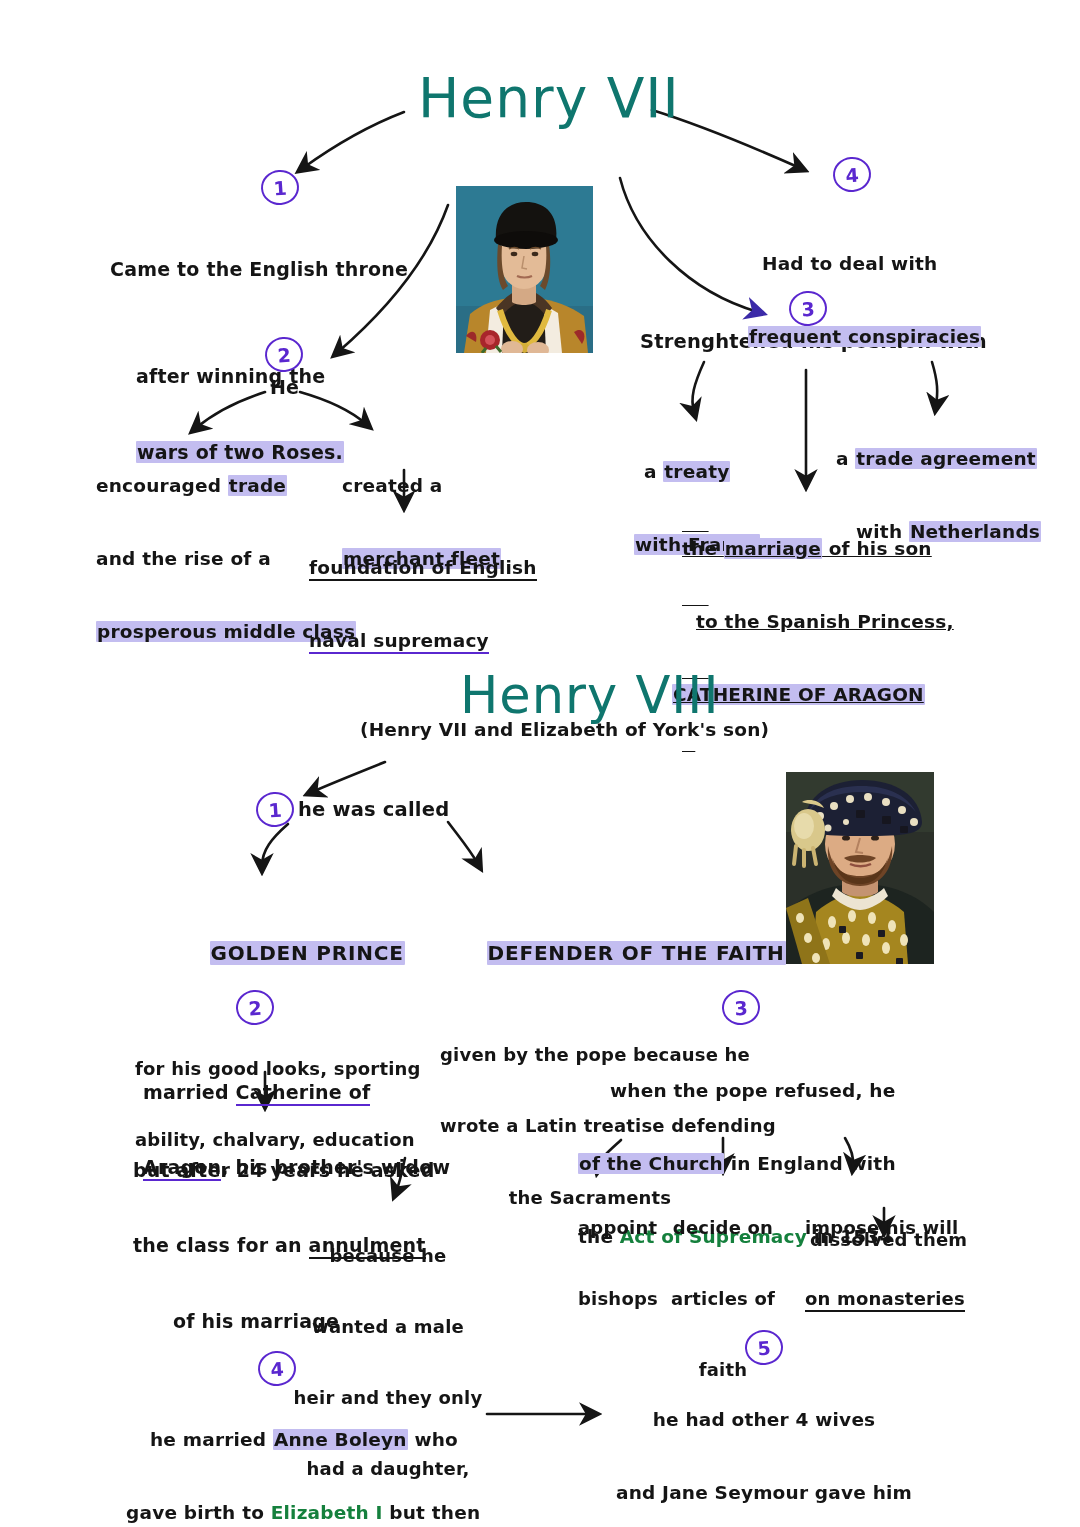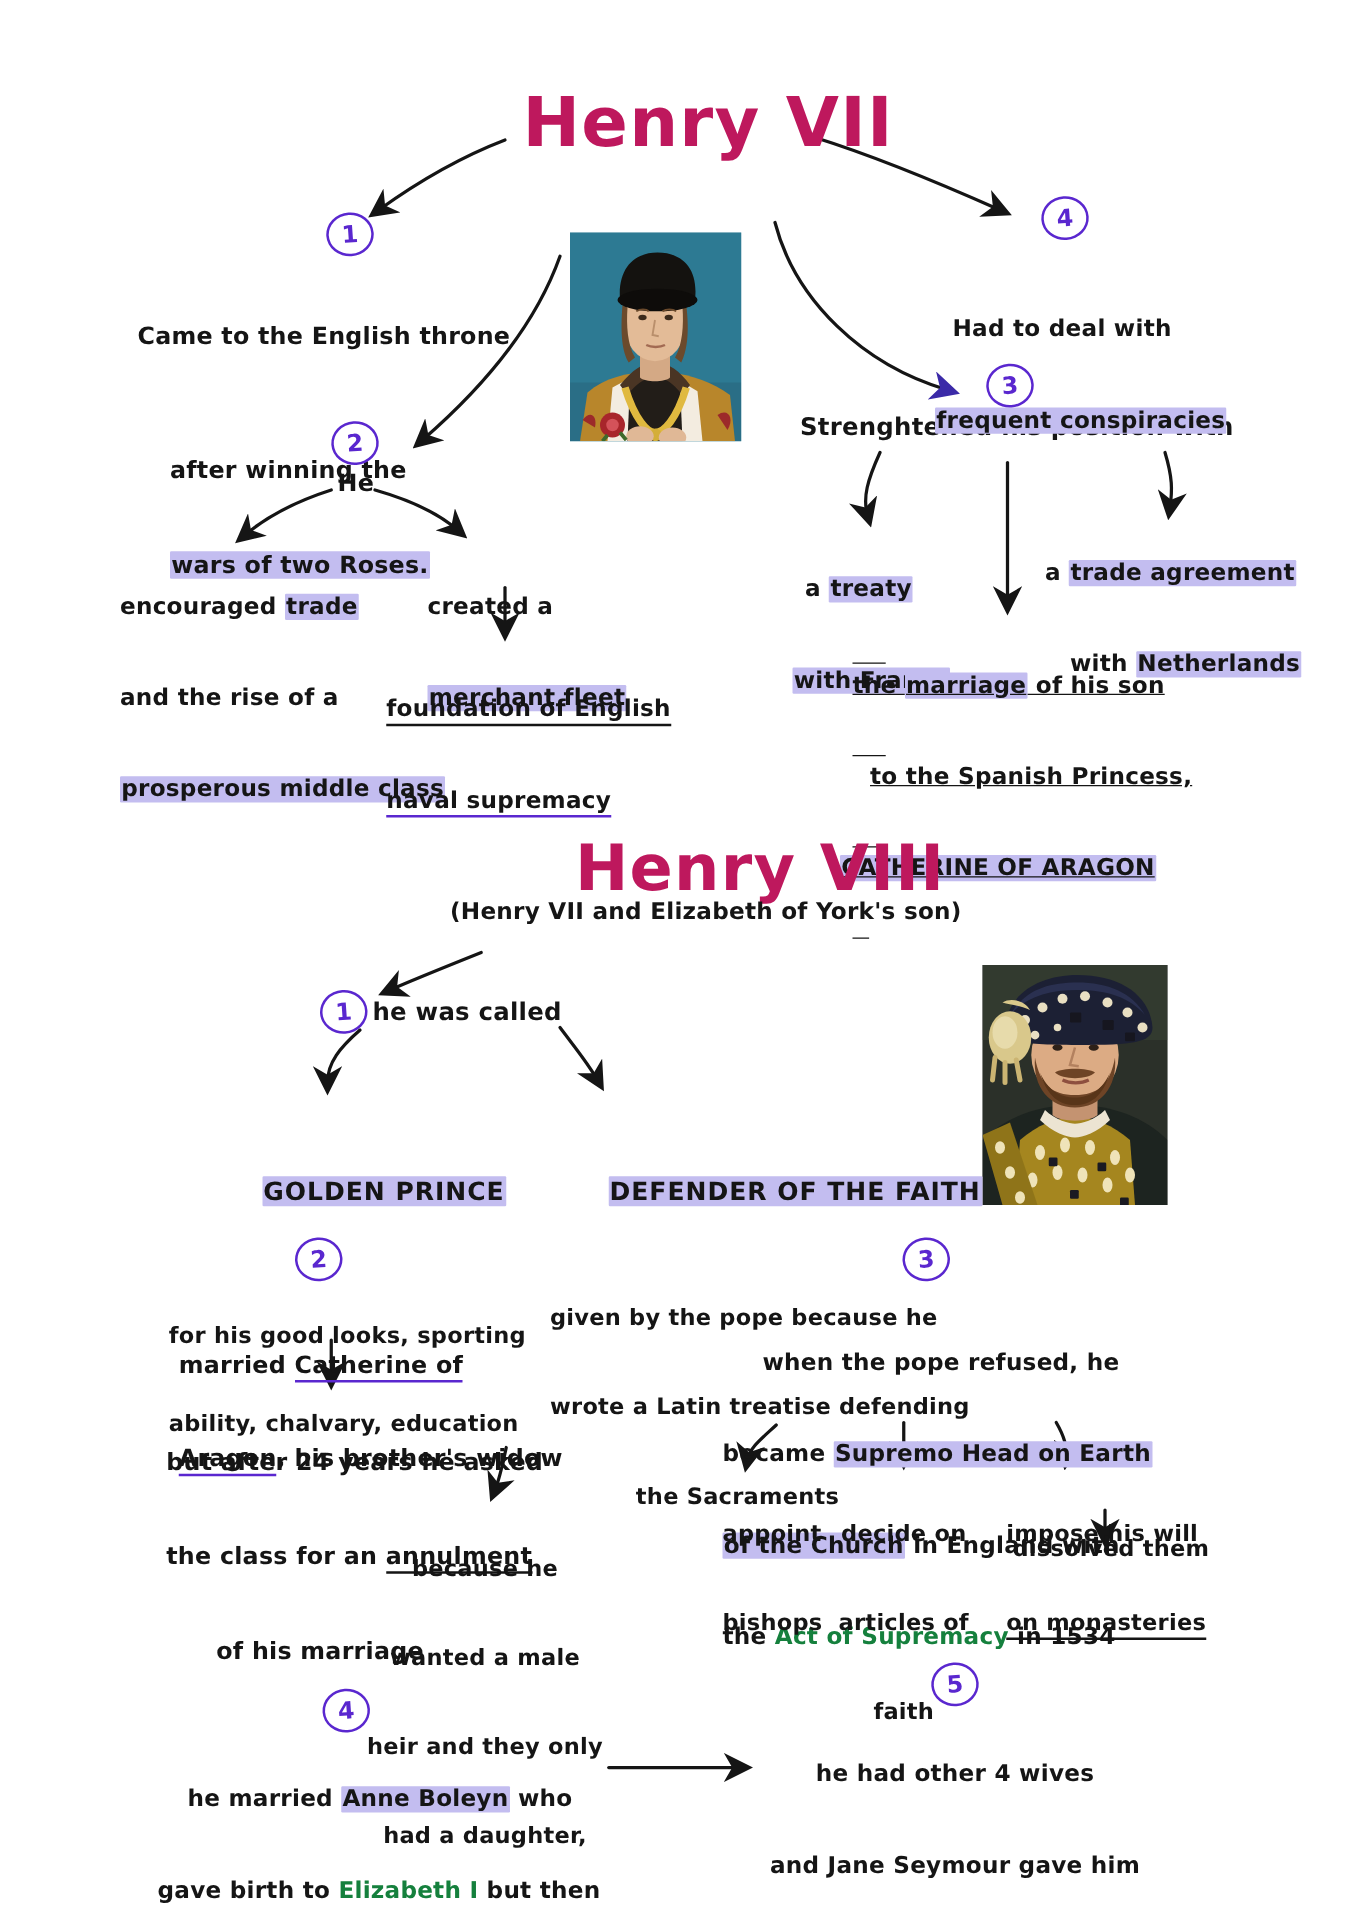--- a/index.html
+++ b/index.html
@@ -31,22 +31,22 @@
     color: #151515;
     font-family: "DejaVu Sans", sans-serif;
     font-weight: 600;
     line-height: 1.32;
     white-space: pre;
     letter-spacing: 0.2px;
   }
   .ink-purple { color: #15803d; }
   .title {
     font-family: "DejaVu Sans", sans-serif;
-    font-weight: 700;
-    color: #be185d;
+    font-weight: 400;
+    color: #0f766e;
     letter-spacing: 1px;
   }
   .title-henry7 { font-size: 55px; }
   .title-henry8 { font-size: 51px; }
   .hl {
     background: #c3bdf0;
     box-decoration-break: clone;
     -webkit-box-decoration-break: clone;
     padding: 0 1px;
     border-radius: 1px;
@@ -358,21 +358,20 @@
     <div>because he</div>
     <div>wanted a male</div>
     <div>heir and they only</div>
     <div>had a daughter,</div>
     
   </div>
 
   <div class="num" style="left:722px; top:990px;">3</div>
   <div class="txt" style="left:578px; top:1030px; font-size:18.5px;">
     <div style="padding-left:32px;">when the pope refused, he</div>
-    <div><span>became </span><span class="hl">Supremo Head on Earth</span></div>
     <div><span class="hl">of the Church</span><span> in England with</span></div>
     <div><span>the </span><span class="ink-purple">Act of Supremacy</span><span> in 1534</span></div>
   </div>
 
   <div class="txt" style="left:578px; top:1168px; font-size:18px;">
     <div>appoint</div>
     <div>bishops</div>
   </div>
 
   <div class="txt center" style="left:664px; top:1168px; font-size:18px; width:118px;">

